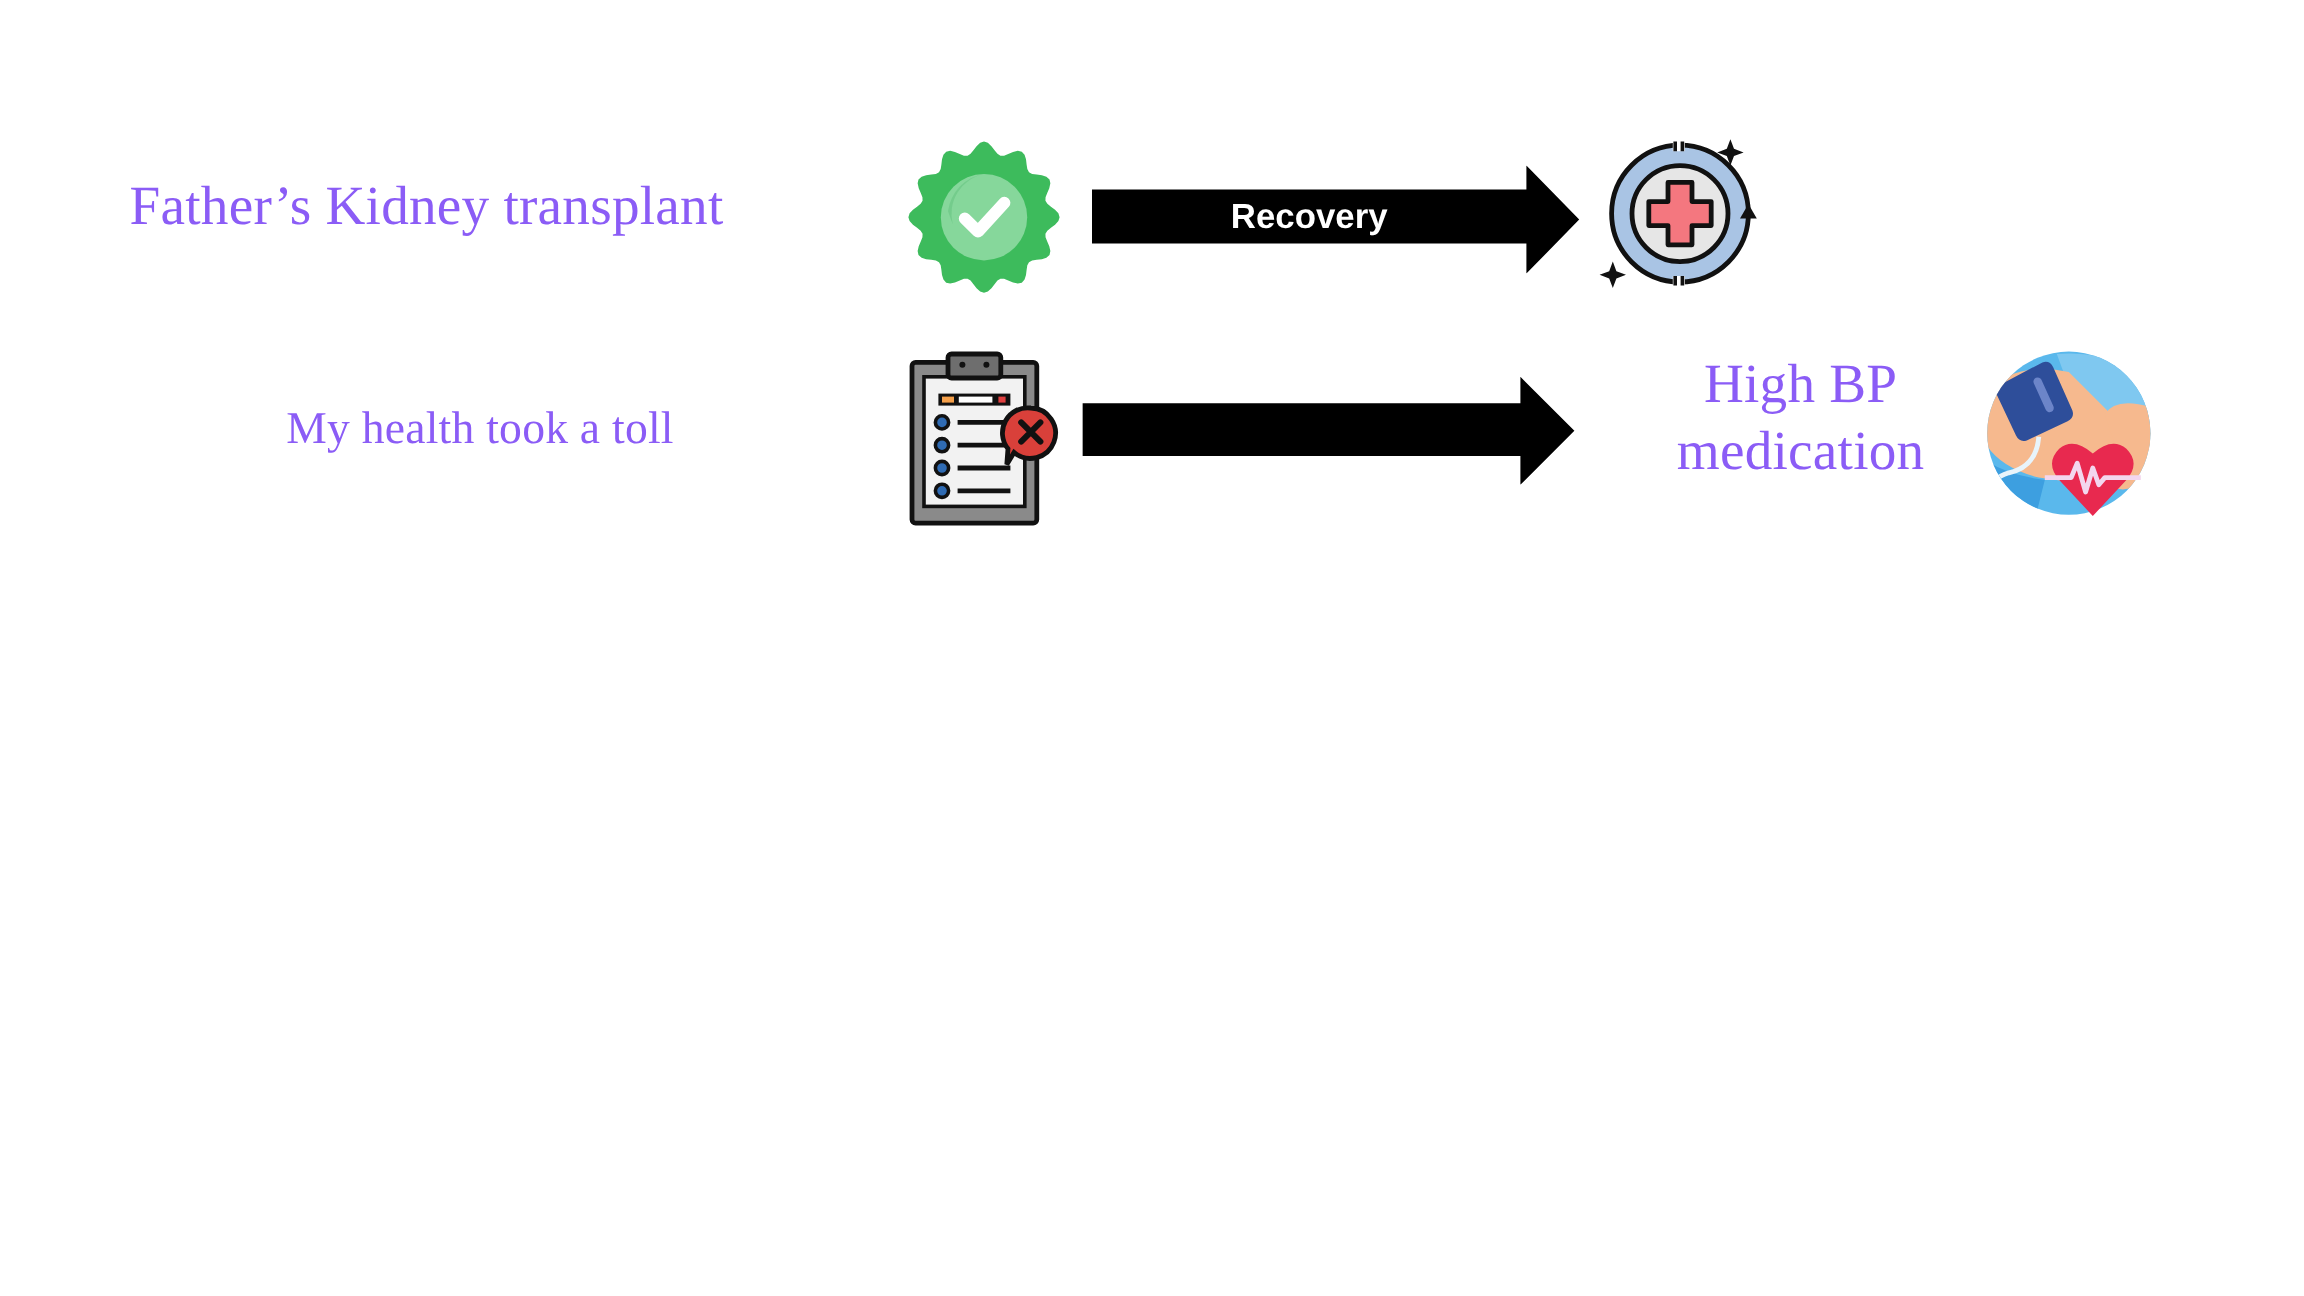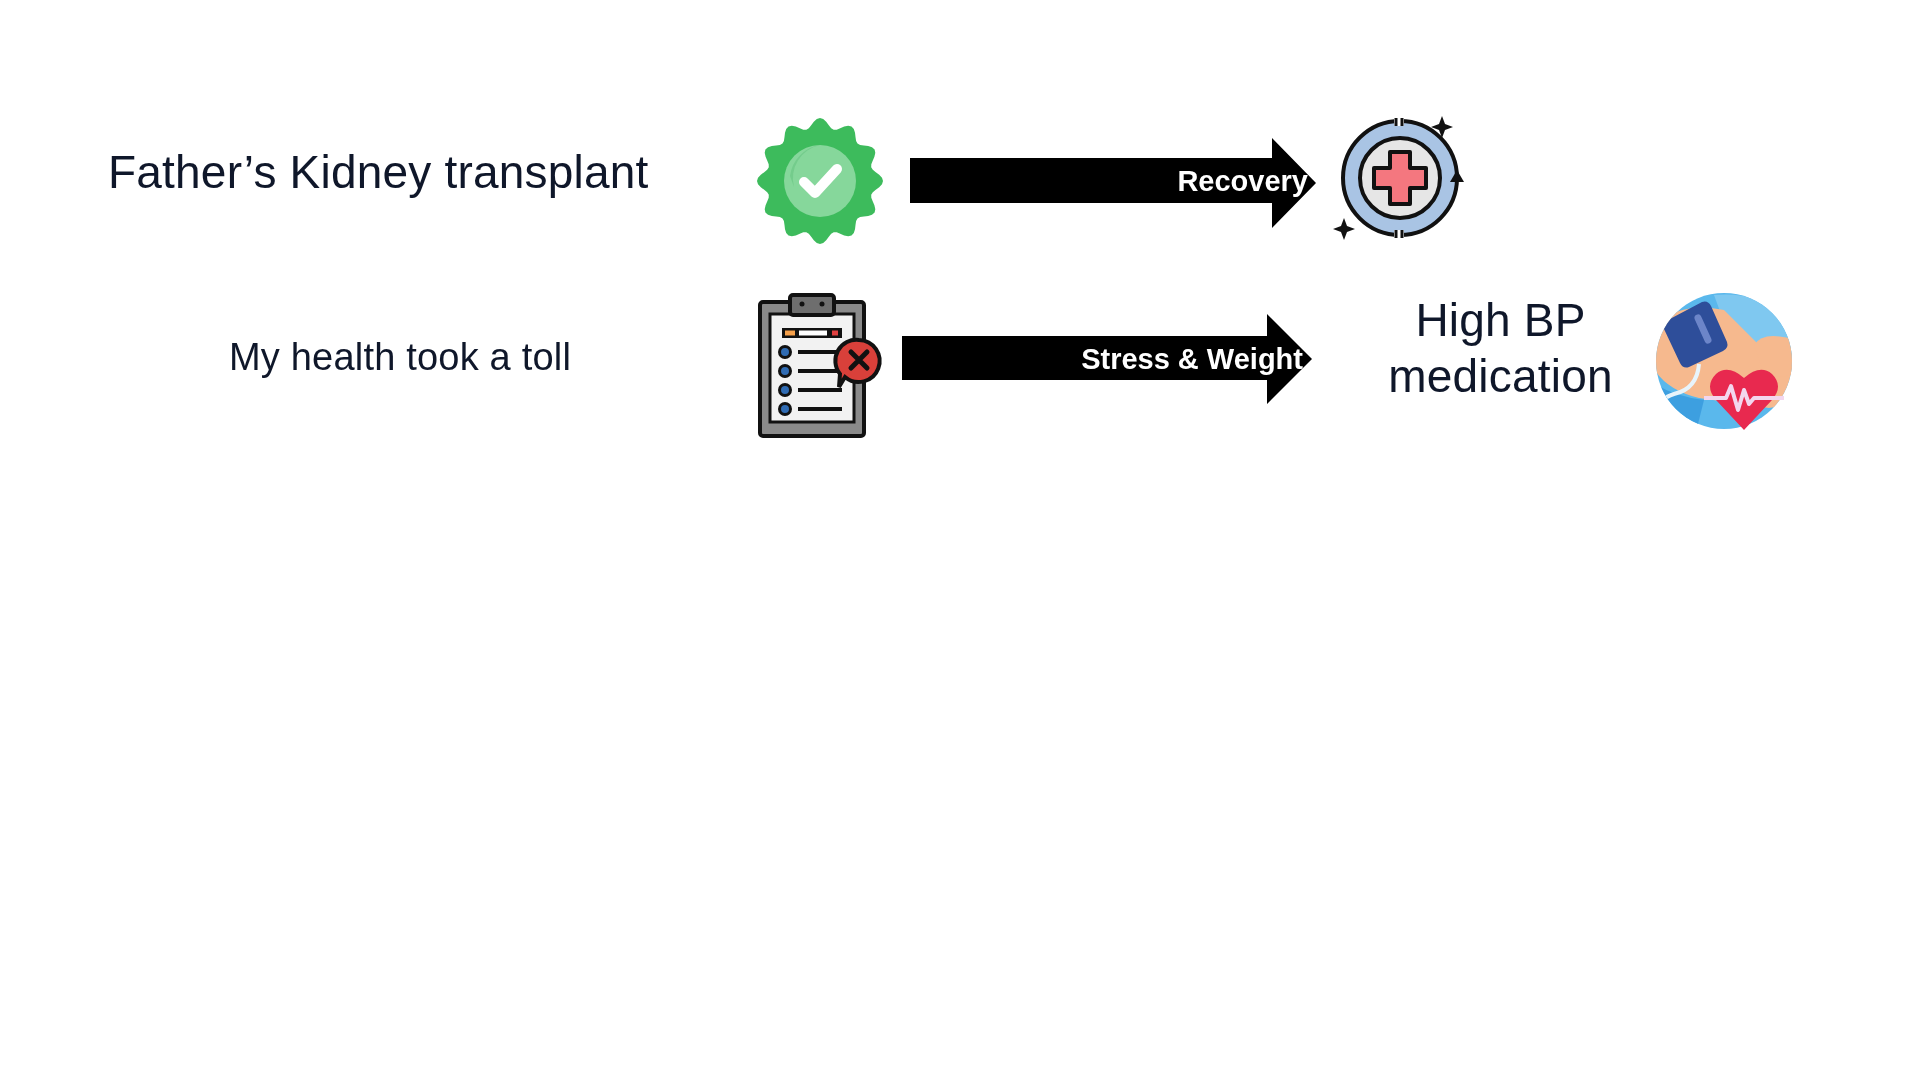--- a/index.html
+++ b/index.html
@@ -2,33 +2,33 @@
 <html><head>
 <meta charset="utf-8">
 <style>
   html, body { margin: 0; padding: 0; }
   body {
     width: 1920px; height: 1080px; background: #ffffff; position: relative; overflow: hidden;
     font-family: "DejaVu Sans", sans-serif; color: #111111;
   }
   .abs { position: absolute; }
   .label {
-    font-family: Liberation Sans, sans-serif; font-weight: normal; color: #0f172a;
+    font-family: Liberation Serif, serif; font-weight: normal; color: #8b5cf6;
     white-space: nowrap; letter-spacing: 0.2px;
   }
   #row1-label { left: 108px; top: 140px; font-size: 46px; line-height: 64px; width: 600px; text-align: left; }
   #row2-label { left: 150px; top: 325px; font-size: 38px; line-height: 64px; width: 500px; text-align: center; }
   #row2-result {
     left: 1358px; top: 292px; width: 285px; text-align: center;
     font-size: 46px; line-height: 56px; white-space: normal;
   }
   .arrow { position: absolute; }
   .arrow-text {
     position: absolute; color: #ffffff; font-family: "Liberation Sans", sans-serif; font-weight: bold;
-    font-size: 29px; text-align: right; white-space: nowrap; margin-left: 36px;
+    font-size: 29px; text-align: center; white-space: nowrap;
   }
   svg { display: block; }
 </style>
 </head>
 <body>
 
 <div id="row1-label" class="abs label">Father’s Kidney transplant</div>
 
 <div class="abs" style="left:754px; top:116px; width:132px; height:130px;">
   <svg width="132" height="130" viewBox="0 0 132 130">
@@ -90,21 +90,20 @@
     </g>
     <path d="M103 48 a21 21 0 1 1 -14 37 l-6 10 l1 -13 a21 21 0 0 1 19 -34z" fill="#d9403a" stroke="#111" stroke-width="4"></path>
     <path d="M95 60 l16 16 M111 60 l-16 16" stroke="#111" stroke-width="5" stroke-linecap="round"></path>
   </svg>
 </div>
 
 <div class="arrow" style="left:902px; top:314px; width:414px; height:90px;">
   <svg width="414" height="90" viewBox="0 0 414 90">
     <polygon points="0,22 365,22 365,0 410,45 365,90 365,66 0,66" fill="#000000"></polygon>
   </svg>
-  <div class="arrow-text" style="left:0; top:26px; width:365px; line-height:38px;">Stress &amp; Weight</div>
 </div>
 
 <div id="row2-result" class="abs label">High BP medication</div>
 
 <div class="abs" style="left:1654px; top:290px; width:142px; height:146px;">
   <svg width="142" height="146" viewBox="0 0 142 146">
     <defs>
         <clipPath id="bpclip">
           <circle cx="70" cy="71" r="68"></circle>
         </clipPath>

